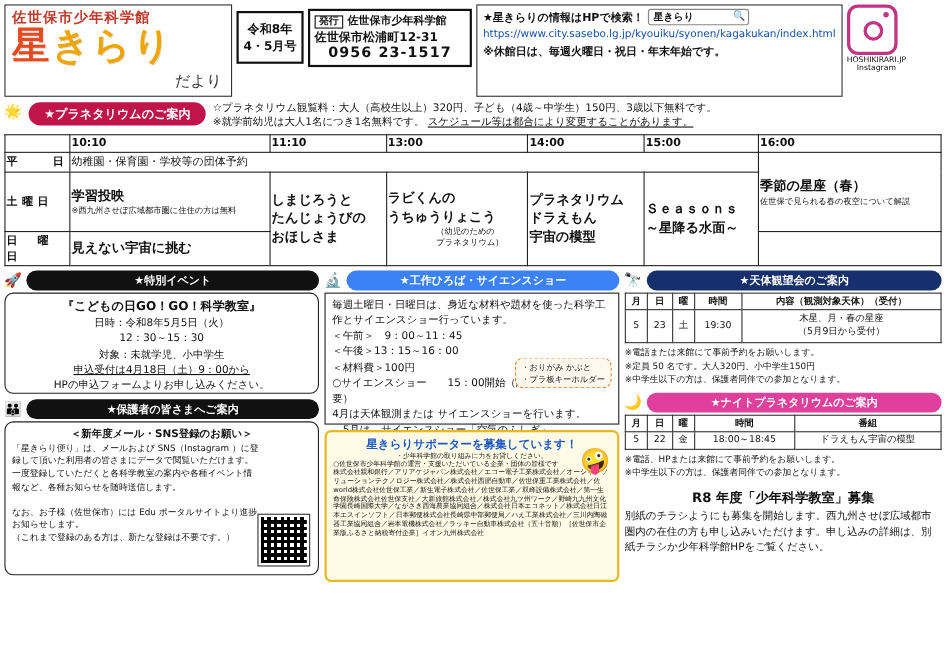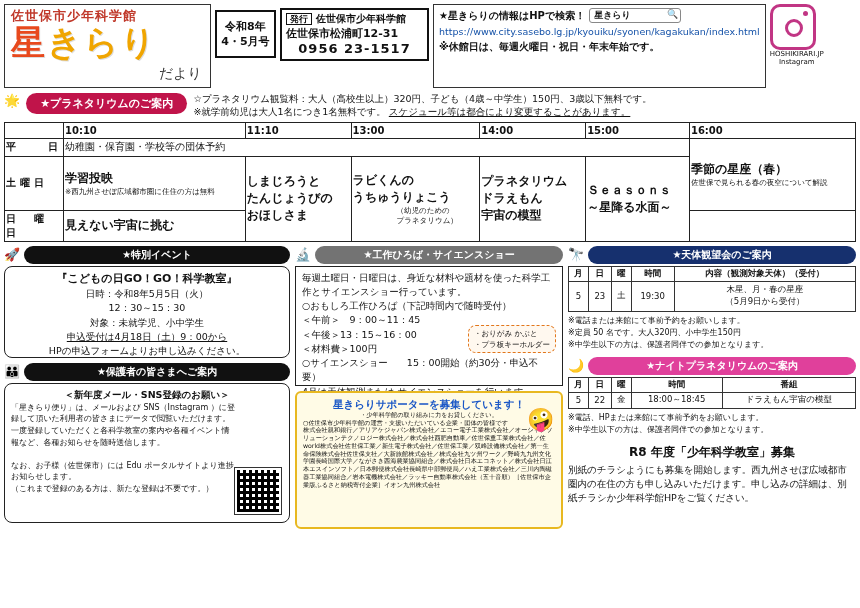--- a/index.html
+++ b/index.html
@@ -62,21 +62,21 @@
   .cellsm{font-size:7.5px;font-weight:normal;}
 
   
   .lower{display:flex;gap:5px;margin-top:4px;}
   .colL{width:286px;}
   .colM{width:268px;}
   .colR{width:288px;}
 
   .hdr{display:flex;align-items:center;gap:4px;margin-bottom:2px;}
   .hdr .pill{flex:1;background:#111;color:#fff;text-align:center;font-weight:bold;font-size:10px;border-radius:10px;padding:2px 0;}
-  .pill.orange{background:#737373;}
+  .pill.orange{background:#3b82f6;}
   .pill.pink{background:#e0409b;}
   .pill.navy{background:#16306e;}
   .ico{font-size:13px;}
 
   .box{border:1px solid #222;box-sizing:border-box;padding:4px 6px;font-size:9.5px;line-height:1.5;}
   .box.round{border-radius:8px;}
   .center{text-align:center;}
   .b{font-weight:bold;}
   .small{font-size:8px;}
 
@@ -238,21 +238,20 @@
 
     <div class="colM">
 
       <div class="hdr">
         <span class="ico">🔬</span>
         <span class="pill orange">★工作ひろば・サイエンスショー</span>
       </div>
 
       <div class="box" style="height:120px;position:relative;">
         <div>毎週土曜日・日曜日は、身近な材料や題材を使った科学工作とサイエンスショー行っています。</div>
-        <div>○おもしろ工作ひろば（下記時間内で随時受付）</div>
         <div>＜午前＞　9：00～11：45</div>
         <div>＜午後＞13：15～16：00</div>
         <div>＜材料費＞100円</div>
         <div style="position:absolute;right:6px;top:58px;border:1px dashed #e2761b;border-radius:8px;padding:2px 5px;font-size:7.5px;background:#fff8ef;">
           <div>・おりがみ かぶと</div>
           <div>・プラ板キーホルダー</div>
         </div>
         <div>○サイエンスショー　　15：00開始（約30分・申込不要）</div>
         <div>4月は天体観測または サイエンスショーを行います。</div>
         <div>　5月は、サイエンスショー「空気のふしぎ」</div>

